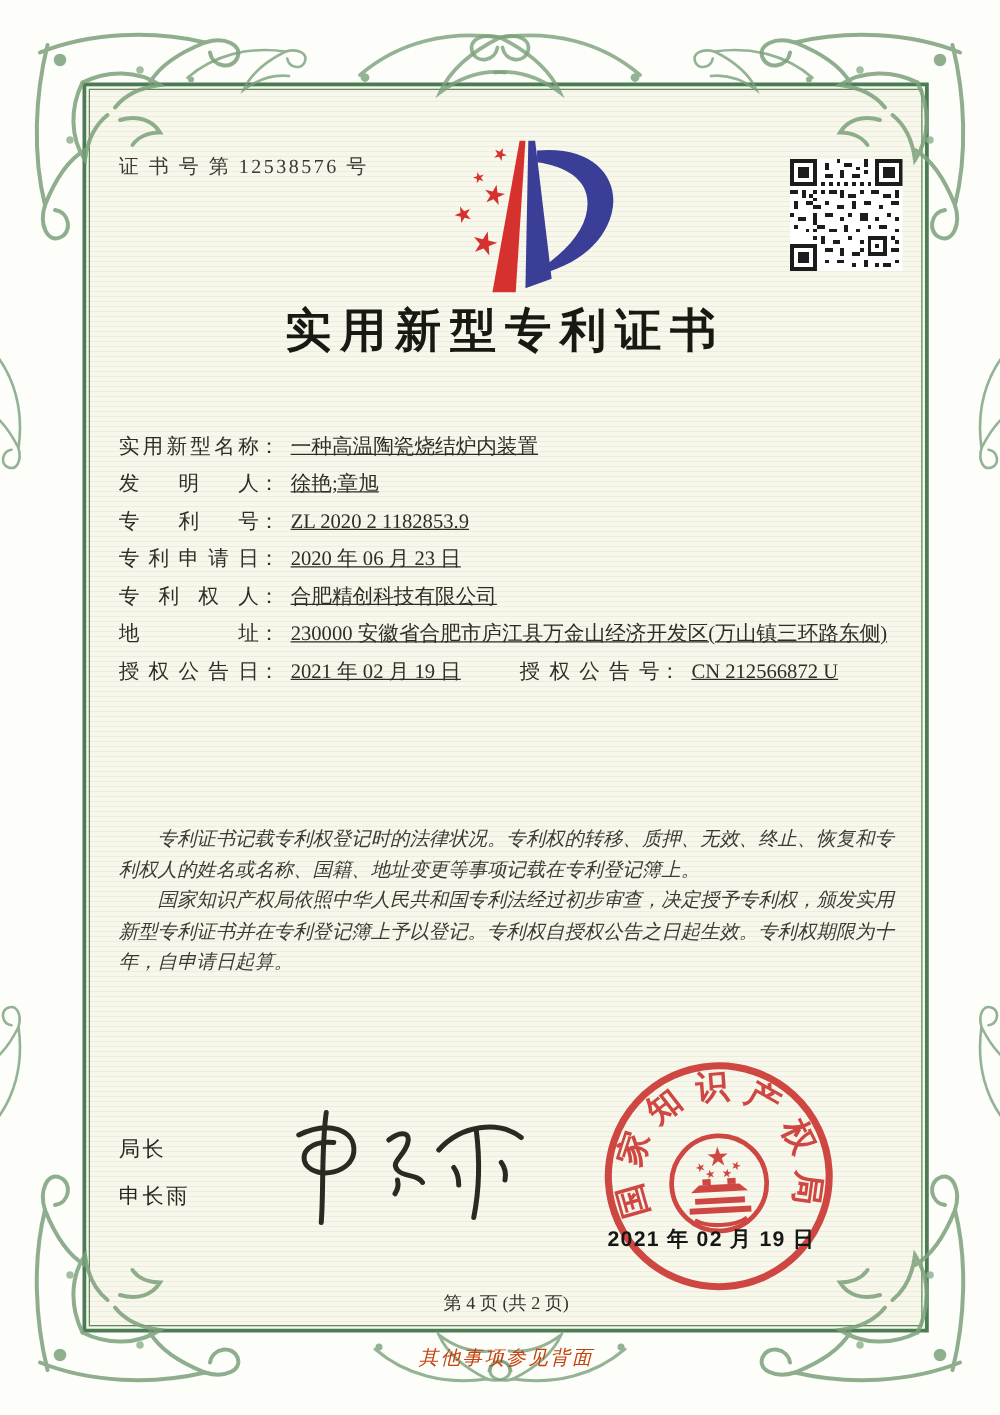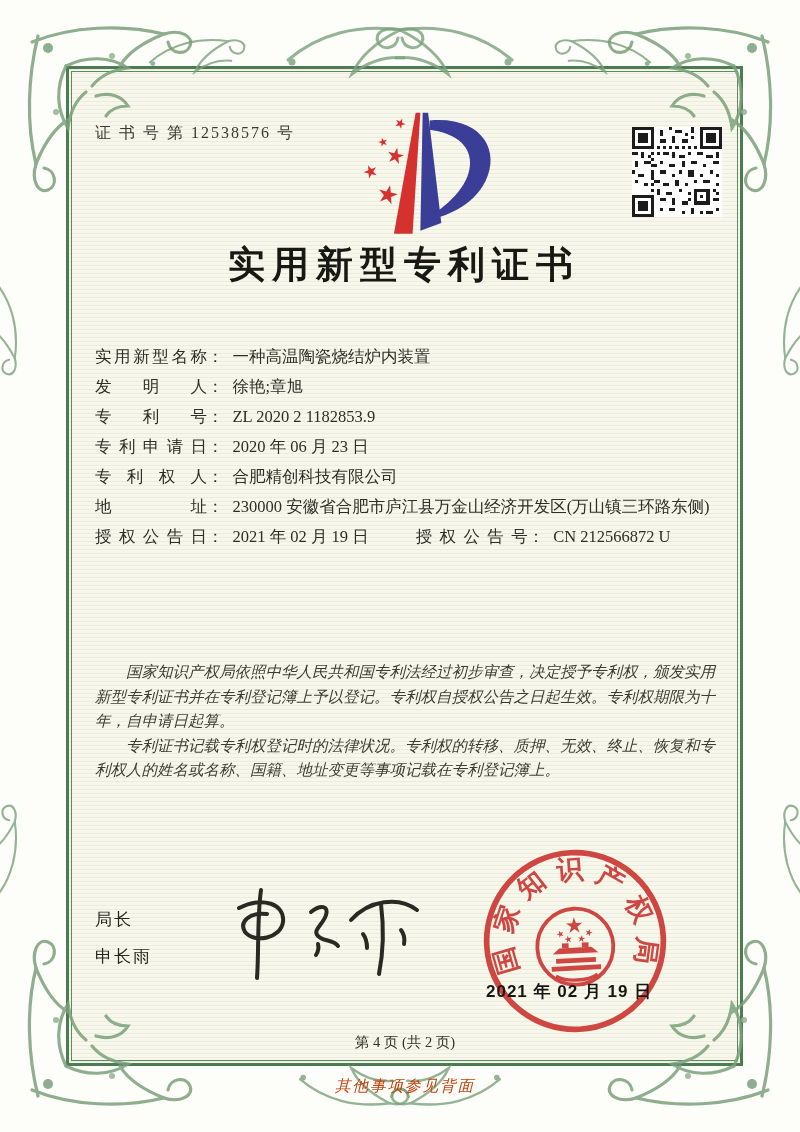--- a/index.html
+++ b/index.html
@@ -13,21 +13,21 @@
   .content{position:absolute;inset:0;z-index:2;color:#2e2e26;}
   .cert-no{position:absolute;left:95px;top:123px;font-size:16px;letter-spacing:2px;color:#3a3a32;}
   .logo{position:absolute;left:333px;top:108px;}
   .qr{position:absolute;left:632px;top:127px;}
   .title{position:absolute;left:0;top:240px;width:808px;margin:0;text-align:center;
     font-size:37px;font-weight:700;letter-spacing:7px;color:#191914;}
   .fields{position:absolute;left:95px;top:344px;width:618px;font-size:16.5px;line-height:26px;}
   .row{display:flex;margin-bottom:4px;}
   .lbl{display:inline-block;width:112px;text-align:justify;text-align-last:justify;flex:0 0 112px;}
   .colon{flex:0 0 auto;}
-  .val{margin-left:9px;}
+  .val{margin-left:9px;text-decoration:underline;}
   .row .val{flex:1;}
   .grant-row{display:flex;}
   .grant-pair{display:flex;}
   .grant-pair.second{margin-left:47px;justify-content:flex-end;}
   .grant-pair .val{flex:0 0 auto;}
   .paras{position:absolute;left:95px;top:660px;width:622px;font-size:15.5px;line-height:24.5px;
     font-style:italic;color:#3c3c33;}
   .paras p{margin:0;text-indent:2em;}
   .officer{position:absolute;left:95px;top:908px;font-family:"Liberation Sans","DejaVu Sans",sans-serif;
     font-size:17px;color:#26261f;}
@@ -175,22 +175,22 @@
         </span>
         <span class="grant-pair second">
           <span class="lbl">授权公告号</span>
             <span class="colon">：</span>
           <span class="val">CN 212566872 U</span>
         </span>
       </div>
     </div>
 
     <div class="paras">
+      <p>专利证书记载专利权登记时的法律状况。专利权的转移、质押、无效、终止、恢复和专利权人的姓名或名称、国籍、地址变更等事项记载在专利登记簿上。</p>
       <p>国家知识产权局依照中华人民共和国专利法经过初步审查，决定授予专利权，颁发实用新型专利证书并在专利登记簿上予以登记。专利权自授权公告之日起生效。专利权期限为十年，自申请日起算。</p>
-      <p>专利证书记载专利权登记时的法律状况。专利权的转移、质押、无效、终止、恢复和专利权人的姓名或名称、国籍、地址变更等事项记载在专利登记簿上。</p>
     </div>
 
     <div class="officer">
       <div>局长</div>
       <div>申长雨</div>
     </div>
 
     <svg class="signature" width="230" height="110" viewBox="0 0 230 110">
       <g stroke="#2a2a22" fill="none" stroke-width="4" stroke-linecap="round" stroke-linejoin="round">
         <path d="M56,12 C52,40 54,74 52,100"></path>

